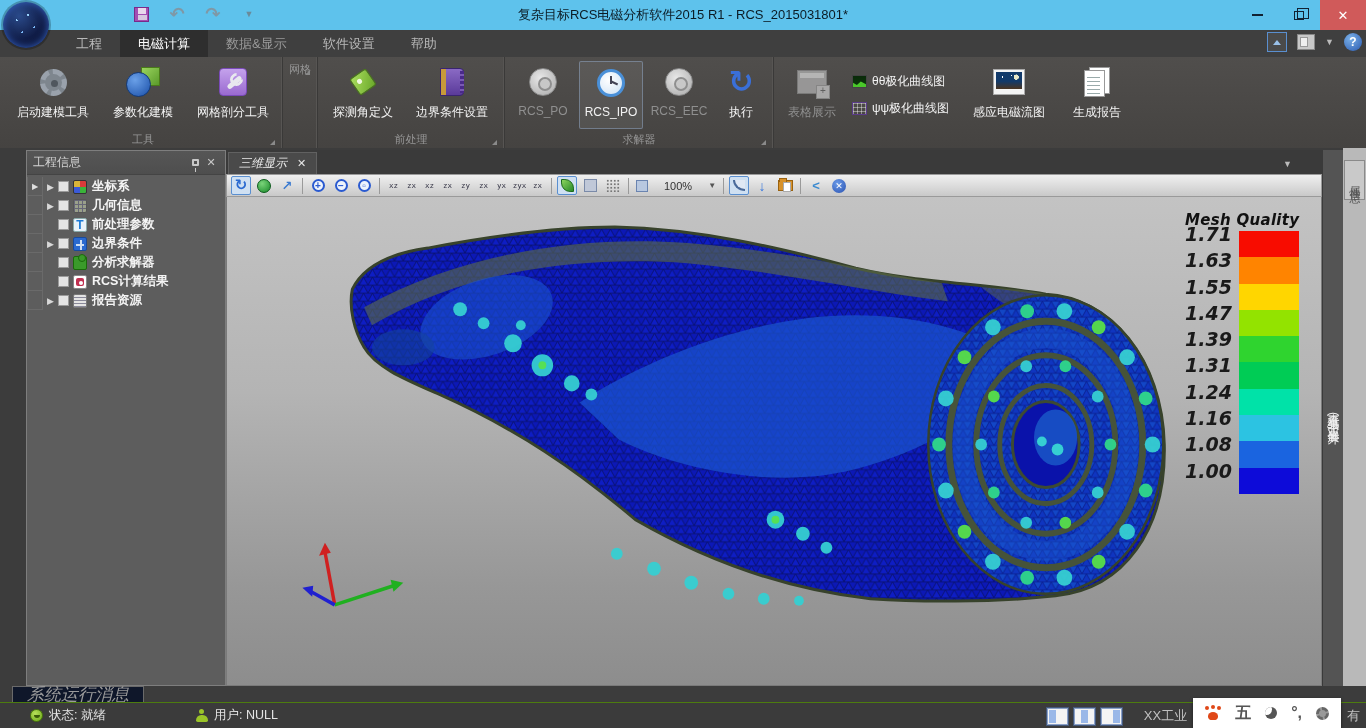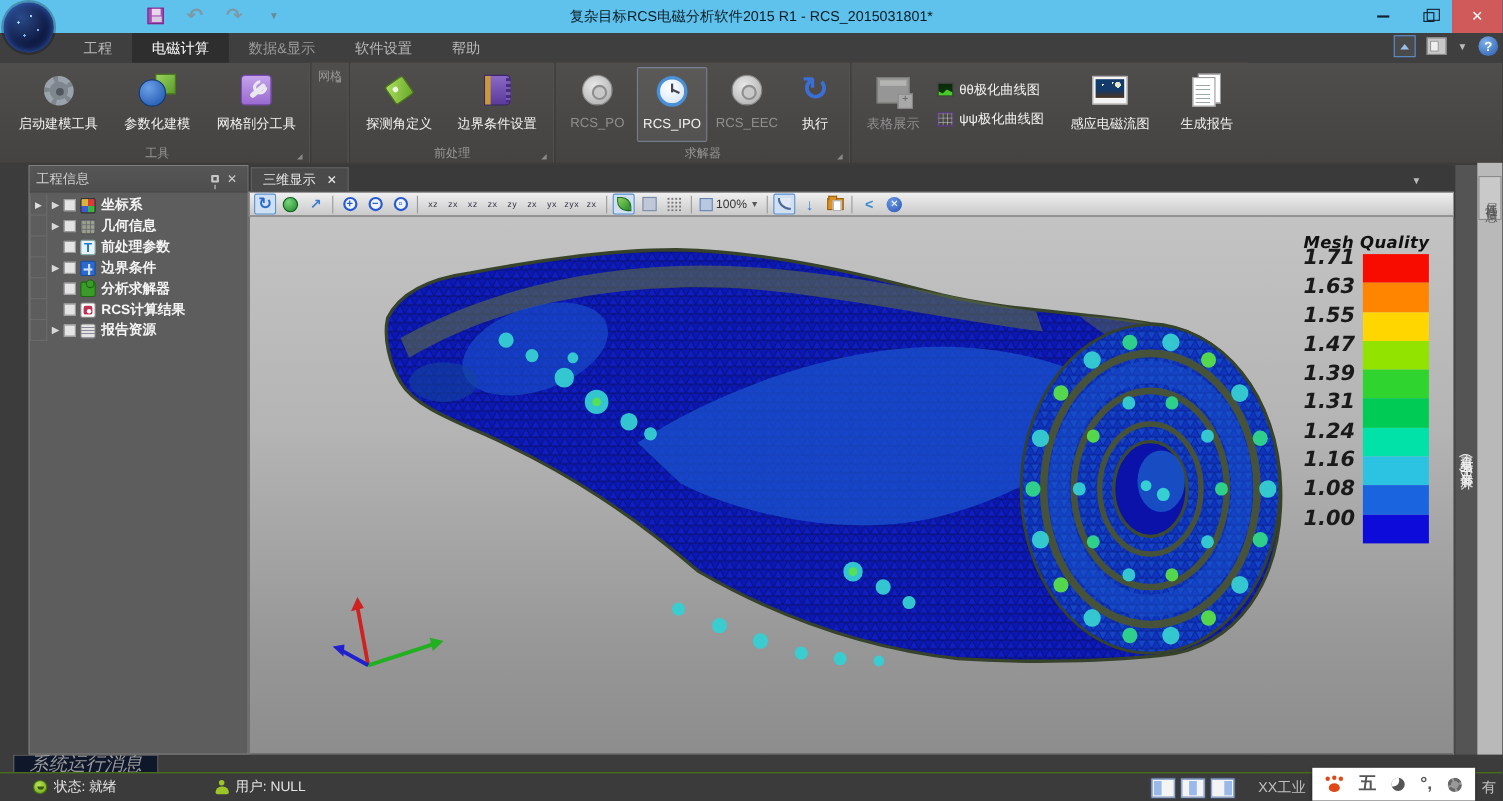--- a/index.html
+++ b/index.html
@@ -125,38 +125,38 @@
   .i-solver { background:#3a9a2a; border:1px solid #1a6a0a; }
   .i-solver:before { content:""; position:absolute; left:4px; top:-3px; width:6px; height:6px; border-radius:50%; background:#3a9a2a; border:1px solid #1a6a0a; }
   .i-rcs { background:#fff; border:1px solid #888; }
   .i-rcs:before { content:""; position:absolute; left:2px; top:2px; right:2px; bottom:2px; background:#c03050; border-radius:2px; }
   .i-rcs:after { content:""; position:absolute; left:5px; top:5px; width:4px; height:4px; border-radius:50%; background:#fff; }
   .i-report { background:#e4e4e4; border:1px solid #777; background-image:repeating-linear-gradient(180deg,transparent 0 2px,#889 2px 3px); }
 
   .centercol { flex:1; display:flex; flex-direction:column; min-width:0; margin-top:2px; }
   .vtabbar { height:24px; background:#3a3a3a; display:flex; align-items:flex-end; padding-left:2px; position:relative; flex:none; }
   .vtab { height:22px; background:#4a4a4a; border:1px solid #616161; border-bottom:none; display:flex; align-items:center; gap:10px; padding:0 10px; }
-  .vtab .lbl { font-size:12px; color:#e8e8e8; }
+  .vtab .lbl { font-size:12px; color:#e8e8e8;font-style:italic; }
   .vtab .x { color:#e8e8e8; font-size:11px; font-weight:bold; }
   .vtab-caret { position:absolute; right:30px; bottom:5px; font-size:9px; color:#bbb; }
 
   .vtoolbar { height:23px; background:linear-gradient(#f0f0f0,#c9c9c9); border:1px solid #9a9a9a; display:flex; align-items:center; gap:3px; padding:0 4px; flex:none; }
   .tb { width:20px; height:19px; display:flex; align-items:center; justify-content:center; border:1px solid transparent; border-radius:2px; flex:none; }
   .tb.sel { border-color:#5a8fd0; background:#cfe0f2; }
   .tbsep { width:1px; height:16px; background:#9a9a9a; margin:0 2px; flex:none; }
   .g-rotate { color:#2a6ad0; font-size:15px; font-weight:bold; font-family:"DejaVu Sans",sans-serif; line-height:1; }
   .g-orbit { width:14px; height:14px; border-radius:50%; background:radial-gradient(circle at 35% 30%, #7ad47a, #1a8a2a); border:1px solid #0a5a1a; }
   .g-fit { color:#3a7ad0; font-size:13px; font-weight:bold; }
   .g-zoom { width:13px; height:13px; border-radius:50%; border:2px solid #2a5ad0; color:#2a5ad0; font-size:10px; font-weight:bold; display:flex; align-items:center; justify-content:center; line-height:1; background:#eef4fc; }
   .axisbtns { display:flex; gap:1px; }
   .axisbtn { min-width:17px; height:17px; font-size:7.5px; color:#334; display:flex; align-items:center; justify-content:center; border:1px solid transparent; font-family:"DejaVu Sans Mono",monospace; }
   .g-leaf { width:13px; height:13px; background:linear-gradient(135deg,#8ad45e,#2a8a2a); border-radius:0 70% 0 70%; border:1px solid #1a6a1a; }
   .g-flat { width:13px; height:13px; background:#c0c8d8; border:1px solid #7a8aa8; }
   .g-dots { width:14px; height:13px; background-image:radial-gradient(#777 1px, transparent 1.2px); background-size:3.5px 3.5px; }
-  .zoomlevel { display:flex; align-items:center; gap:3px; padding:0 2px; }
+  .zoomlevel { display:flex; align-items:center; gap:16px; padding:0 2px; }
   .zoomlevel .sq { width:12px; height:12px; background:#b8c8e0; border:1px solid #6a84b0; }
   .zoomlevel .val { font-size:11px; color:#333; }
   .zoomlevel .caret { font-size:8px; color:#555; }
   .g-curve { width:12px; height:11px; border-left:2px solid #4a6a9a; border-bottom:2px solid #4a6a9a; border-radius:0 0 0 100%; background:#dfe8f4; }
   .g-down { color:#3a7ae0; font-size:14px; font-weight:bold; line-height:1; }
   .g-folder { width:15px; height:11px; background:#d8922a; border:1px solid #9a6210; position:relative; }
   .g-folder:before { content:""; position:absolute; left:0; top:-3px; width:6px; height:3px; background:#d8922a; border:1px solid #9a6210; border-bottom:none; }
   .g-folder:after { content:""; position:absolute; right:1px; top:1px; width:6px; height:8px; background:#fff; border:1px solid #aaa; }
   .g-share { color:#3a8ad0; font-size:13px; font-weight:bold; }
   .g-closex { width:14px; height:14px; border-radius:50%; background:radial-gradient(circle at 38% 32%, #6a9ae8, #2a52b0); color:#fff; font-size:9px; font-weight:bold; display:flex; align-items:center; justify-content:center; }

